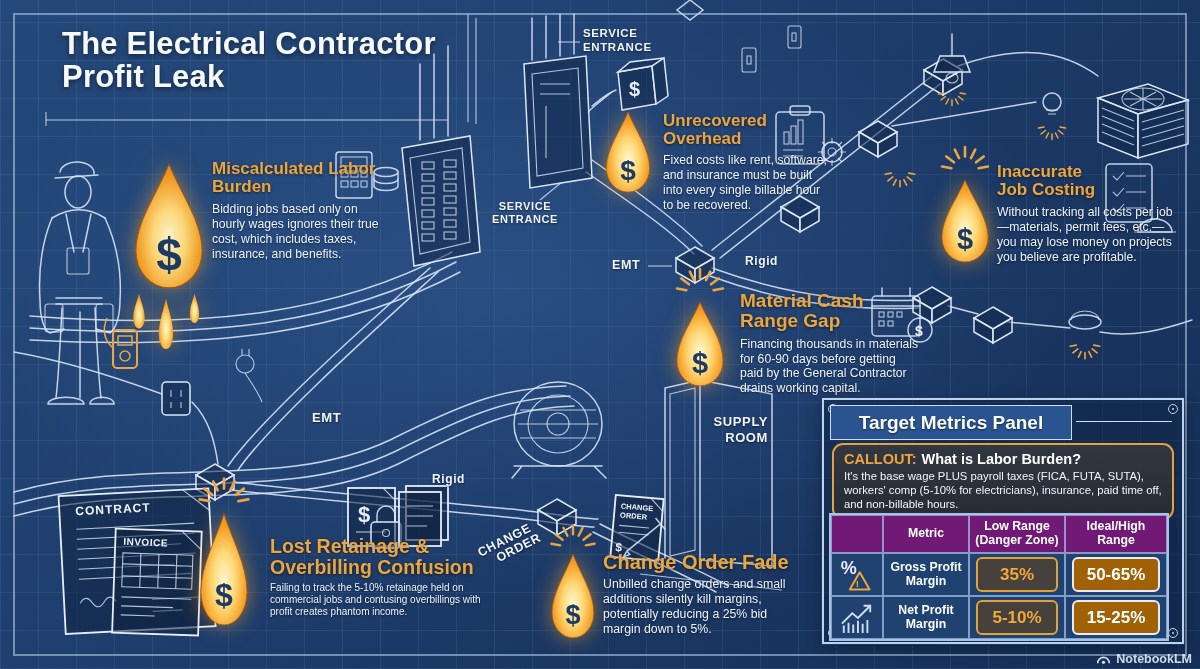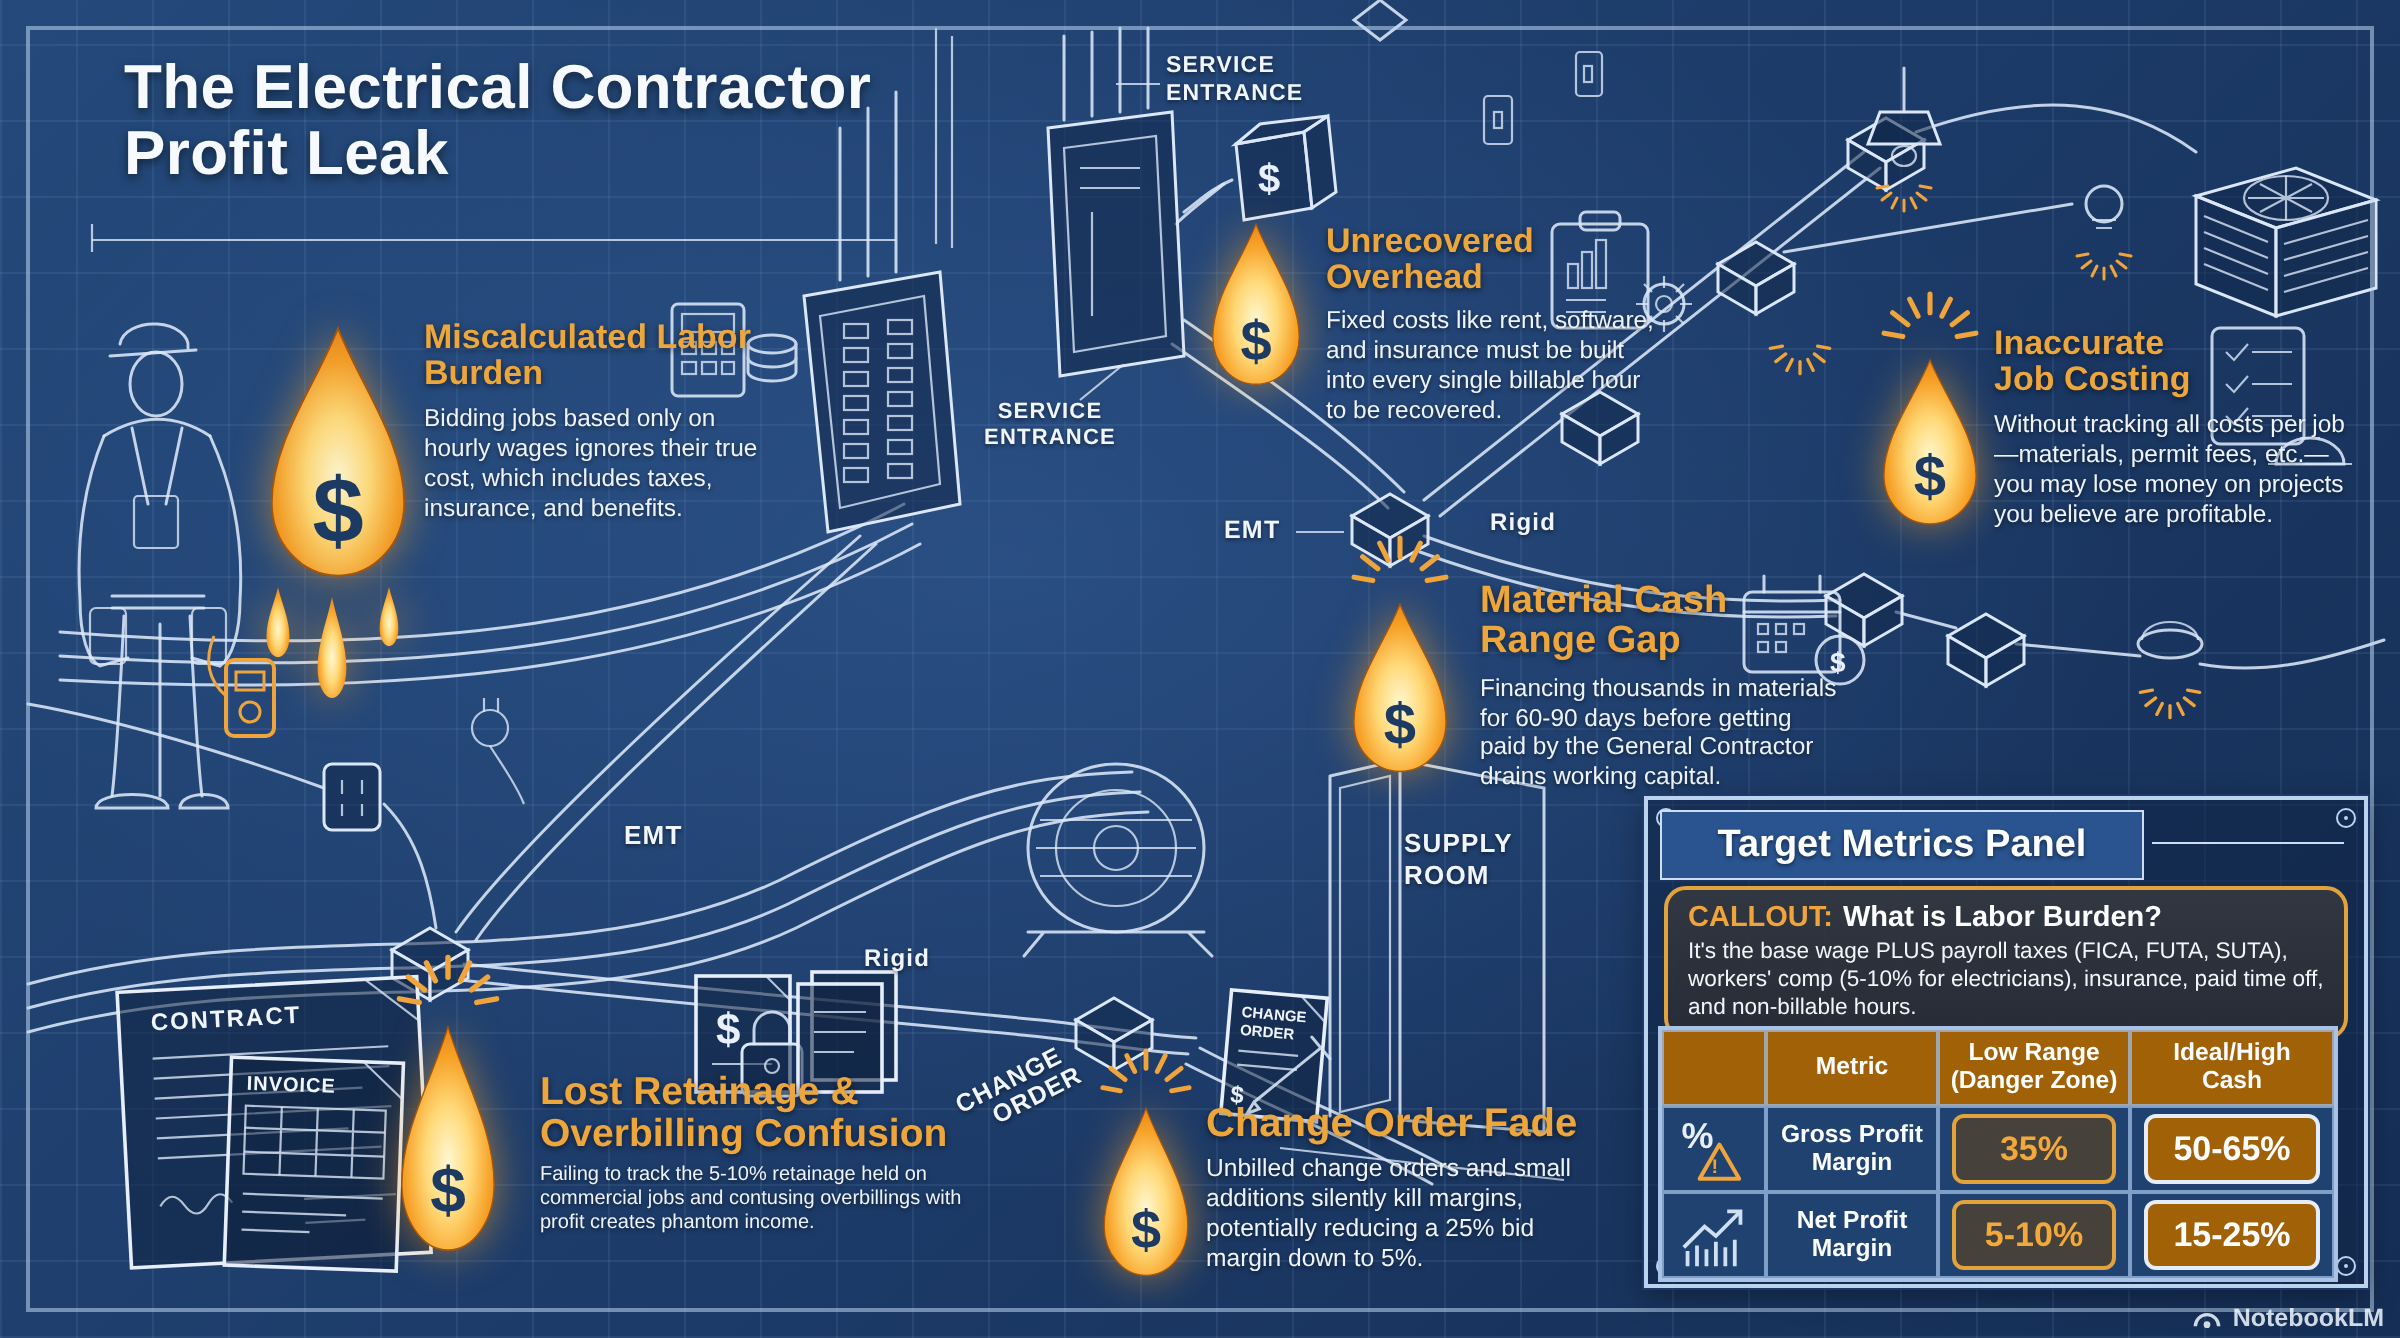--- a/index.html
+++ b/index.html
@@ -44,21 +44,21 @@
     border:2.5px solid #e2a23c;border-radius:11px;}
   #callout .l1{font-size:14.5px;font-weight:800;}
   #callout .cl{color:#f0a43c;margin-right:5px;}
   #callout .cq{color:#ffffff;}
   #callout .cb{font-size:11.3px;line-height:1.25;margin-top:2px;color:#f2f5fa;}
   #mtable{position:absolute;left:5px;top:113px;width:336px;display:grid;
     grid-template-columns:52px 86px 96px 102px;grid-template-rows:38px 43px 43px;
     border:2px solid #a9c3e6;background:#1f4270;}
   #mtable>div{border:1px solid rgba(160,190,230,.75);display:flex;align-items:center;justify-content:center;
     flex-direction:column;text-align:center;}
-  .th{font-size:12.3px;font-weight:800;line-height:1.12;color:#fbfdff;background:#a16207;}
+  .th{font-size:12.3px;font-weight:800;line-height:1.12;color:#fbfdff;background:#701a75;}
   .metric-cell{font-size:12.3px;font-weight:800;line-height:1.12;color:#fbfdff;}
   .vbox{width:84%;height:31px;border-radius:6px;display:flex;align-items:center;justify-content:center;
     font-size:17px;font-weight:800;}
   .low-box{background:#46413a;border:2px solid #e2a23c;color:#f2a83b;}
   .ideal-box{background:#a16207;border:2px solid #e6edf8;color:#ffffff;}
   #watermark{right:8px;bottom:3px;display:flex;align-items:center;gap:5px;
     color:rgba(235,242,250,.88);font-size:12.5px;font-weight:700;}
   .diag{transform:rotate(-27deg);transform-origin:left top;line-height:1.05;}
 </style>
 </head>
@@ -445,21 +445,21 @@
       <div>ENTRANCE</div>
   </div>
   <div class="abs bp-label" style="left:480px;top:200px;font-size:11px;line-height:1.2;text-align:center;width:90px">
     <div>SERVICE</div>
       <div>ENTRANCE</div>
   </div>
   <div class="abs bp-label" style="left:612px;top:258px;font-size:12.5px">EMT</div>
   <div class="abs bp-label" style="left:745px;top:254px;font-size:12px;font-weight:600">Rigid</div>
   <div class="abs bp-label" style="left:312px;top:410px;font-size:13px">EMT</div>
   <div class="abs bp-label" style="left:432px;top:472px;font-size:12px;font-weight:600">Rigid</div>
-  <div class="abs bp-label" style="left:702px;top:414px;font-size:13px;line-height:1.25;text-align:left;width:66px">
+  <div class="abs bp-label" style="left:702px;top:414px;font-size:13px;line-height:1.25;text-align:right;width:66px">
     <div>SUPPLY</div>
       <div>ROOM</div>
   </div>
   <div class="abs bp-label diag" style="left:476px;top:548px;font-size:12.5px">
     <div>CHANGE</div>
     <div style="margin-left:14px">ORDER</div>
   </div>
 
   <div class="abs" id="panel">
     <span class="screw" style="left:4px;top:4px"></span>
@@ -479,21 +479,21 @@
 
     <div id="mtable">
       <div class="th"></div>
       <div class="th">Metric</div>
       <div class="th">
         <div>Low Range</div>
           <div>(Danger Zone)</div>
       </div>
       <div class="th">
         <div>Ideal/High</div>
-          <div>Cash</div>
+          <div>Range</div>
       </div>
 
       <div>
         <svg width="38" height="36" viewBox="0 0 40 40">
           <text x="2" y="19" font-size="20" font-weight="bold" fill="#e8eef8" font-family="Liberation Sans,sans-serif">%</text>
           <path d="M12,36 L23,17 L34,36 Z" fill="none" stroke="#f0a43c" stroke-width="2.2" stroke-linejoin="round"></path>
           <text x="20.5" y="33" font-size="11" font-weight="bold" fill="#f0a43c" text-anchor="middle">!</text>
         </svg>
       </div>
       <div class="metric-cell" style="padding:0 6px">Gross Profit Margin</div>

